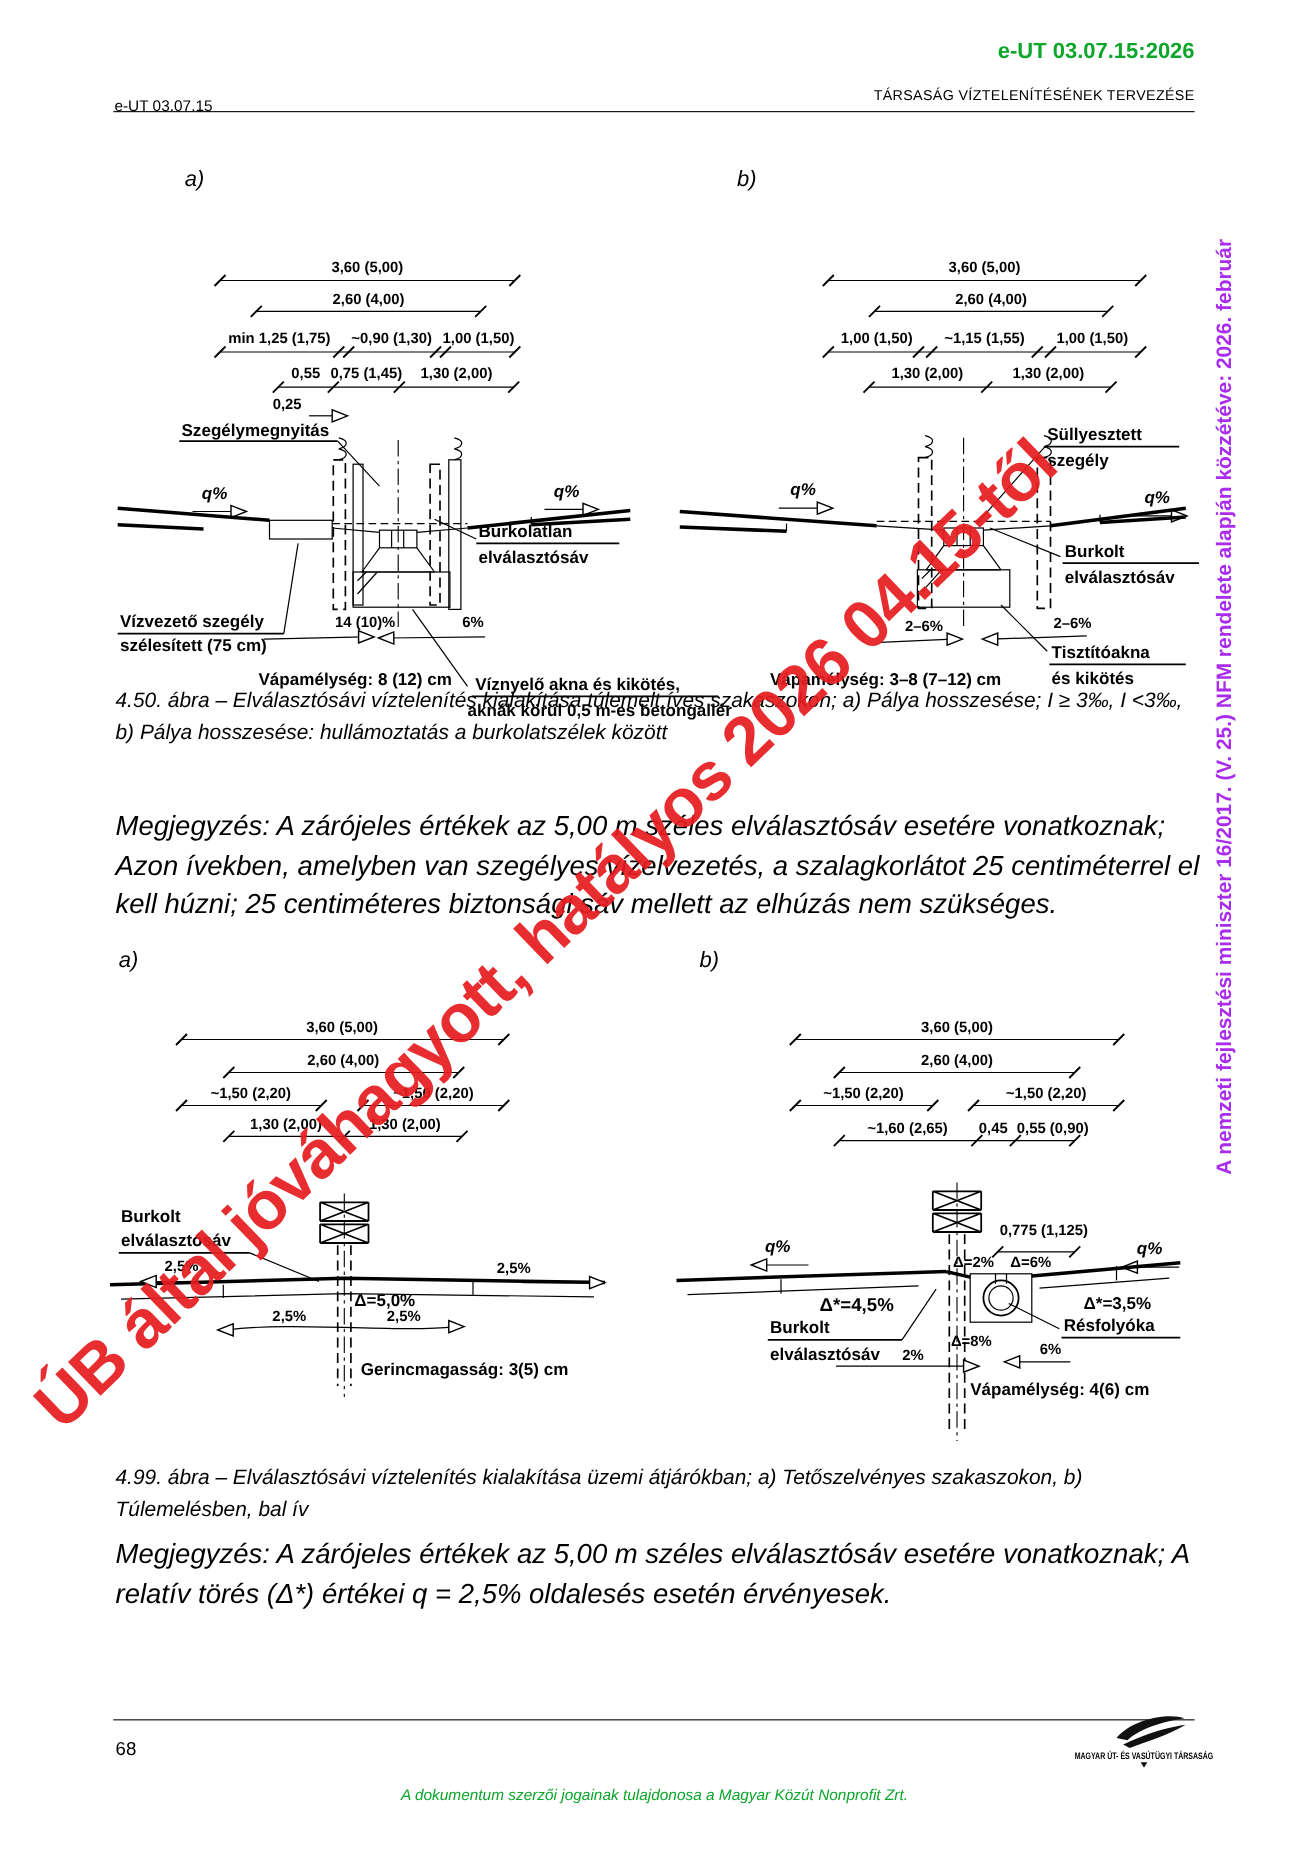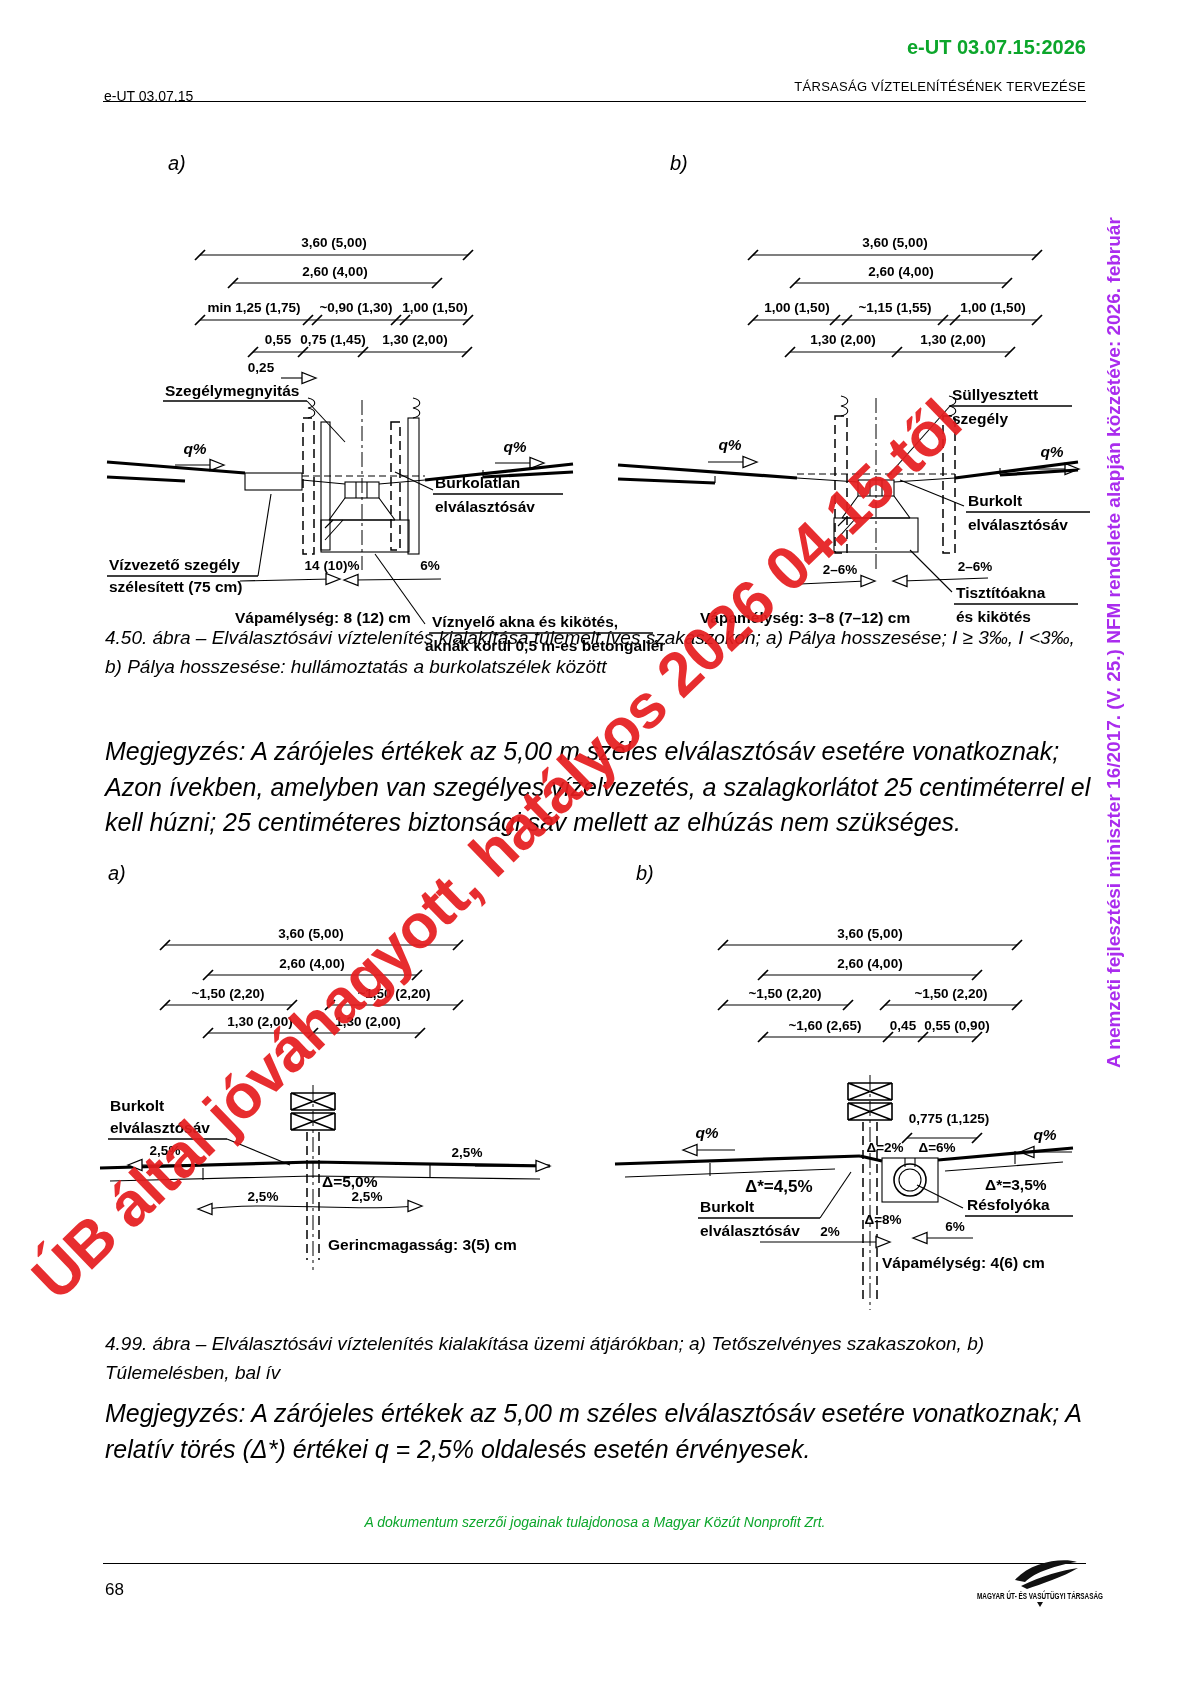--- a/index.html
+++ b/index.html
@@ -12,21 +12,21 @@
   .hdr-subject{right:104px;top:79px;font-size:13px;letter-spacing:.3px;}
   .hdr-rule{left:103px;top:101px;width:983px;height:0;border-top:1.6px solid #000;}
   
   .panel-letter{font-style:italic;font-size:20px;}
   
   .caption{left:105px;width:988px;font-style:italic;font-size:19px;line-height:1.5;}
   .note{left:105px;width:988px;font-style:italic;font-size:25px;line-height:1.42;}
   
   .ftr-rule{left:103px;top:1563px;width:983px;height:0;border-top:1.6px solid #000;}
   .ftr-page{left:105px;top:1580px;font-size:17px;}
-  .ftr-copy{left:0;top:1514px;width:1190px;text-align:center;font-size:14px;font-style:italic;color:var(--green,#0CA62B);}
+  .ftr-copy{left:0;top:1623px;width:1190px;text-align:center;font-size:14px;font-style:italic;color:var(--green,#0CA62B);}
   .ftr-logo{left:975px;top:1556px;}
   
   .side-note{left:1103px;top:1068px;transform-origin:0 0;transform:rotate(-90deg);
              white-space:nowrap;font-weight:bold;font-size:19px;color:var(--purple,#AA2CEE);}
   
   .watermark{left:18px;top:1262px;transform-origin:0 0;transform:rotate(-44deg);
              white-space:nowrap;font-weight:bold;font-size:62px;letter-spacing:-1px;
              color:var(--red,#E61E20);opacity:.93;z-index:50;}
   
   svg{overflow:visible;}

